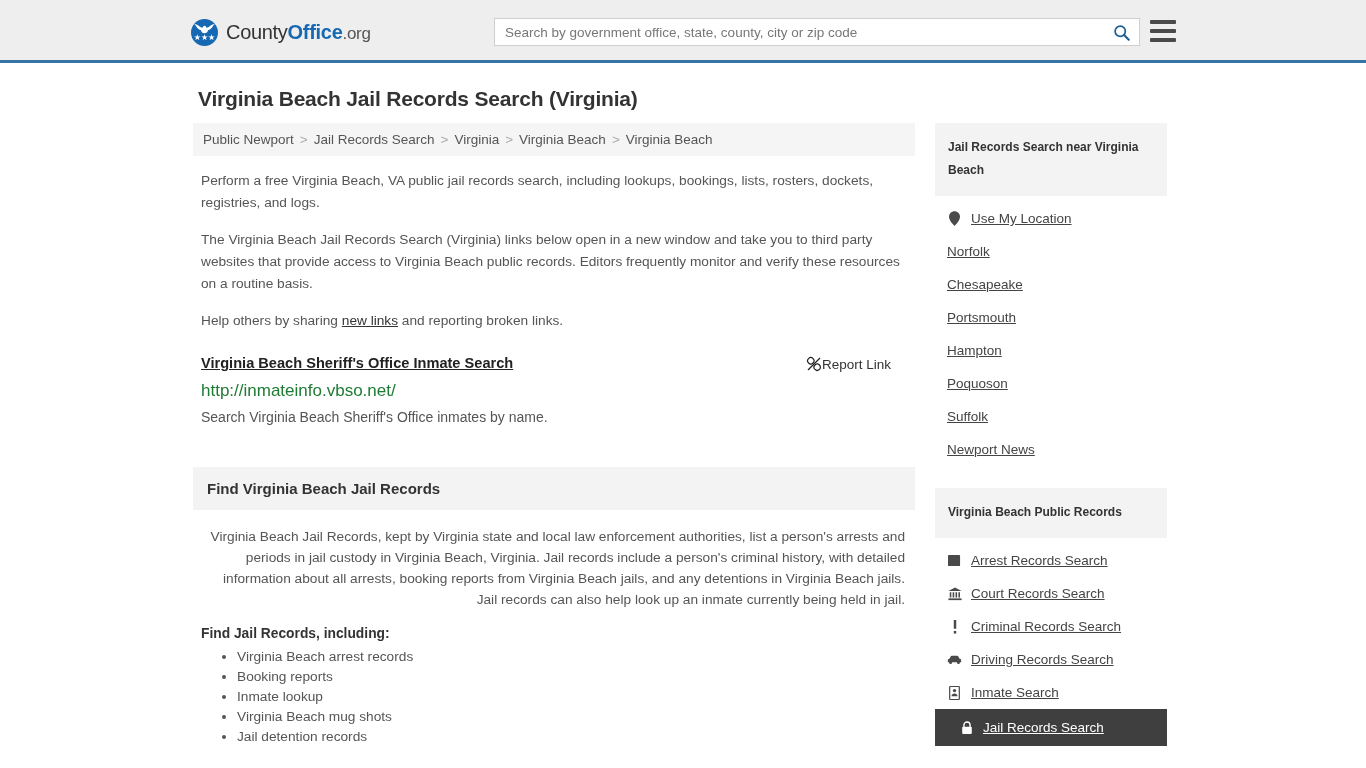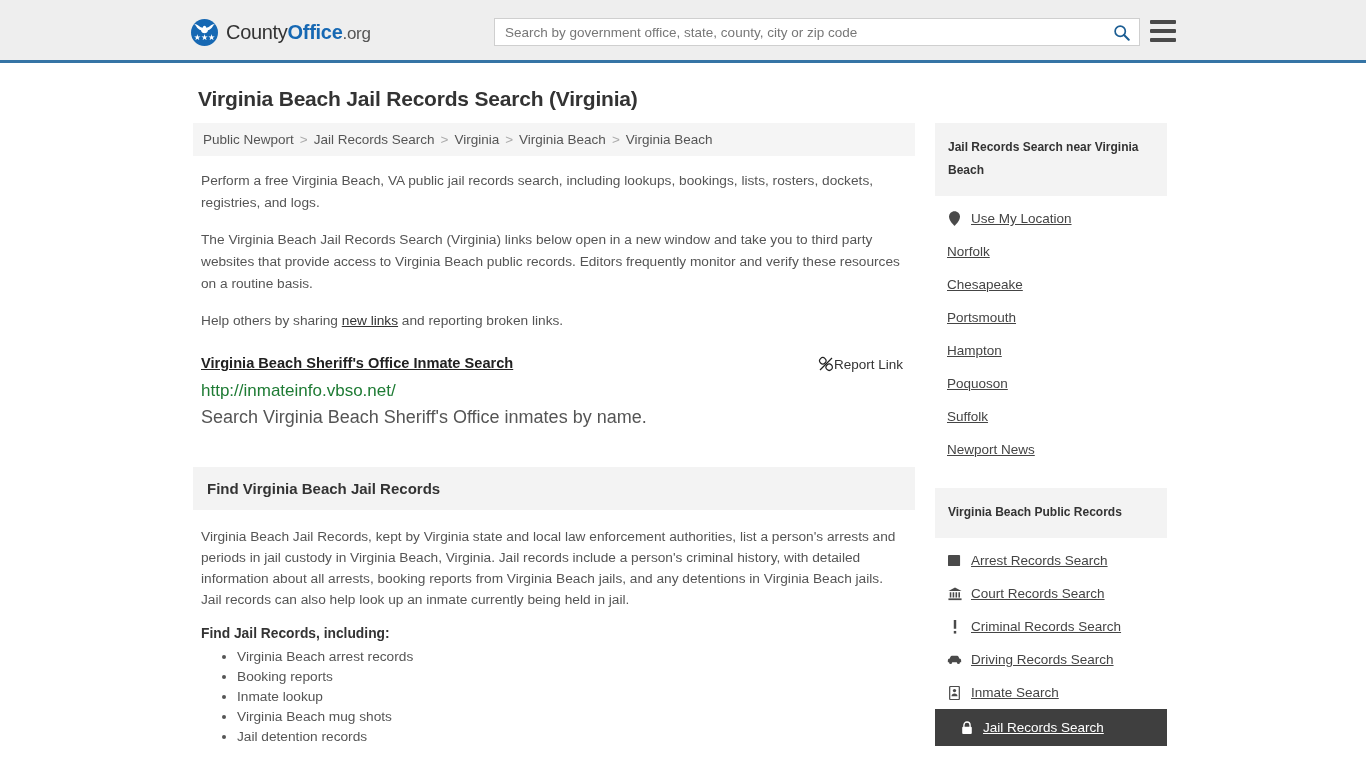--- a/index.html
+++ b/index.html
@@ -134,21 +134,21 @@
     font-size: 13.7px;
     line-height: 22px;
     color: #555555;
     margin: 0 0 15px 8px;
     max-width: 700px;
   }
   .body-p a { color: #333; text-decoration: underline; }
 
   
   .result {
-    margin: 22px 4px 0 8px;
+    margin: 22px 16px 0 8px;
     position: relative;
   }
   .result-title {
     font-size: 14.6px;
     font-weight: bold;
     color: #222;
     text-decoration: underline;
     display: inline-block;
     cursor: pointer;
   }
@@ -161,40 +161,40 @@
     cursor: pointer;
   }
   .result-url {
     font-size: 17px;
     color: #1e7b34;
     margin-top: 9px;
     text-decoration: none;
     display: block;
   }
   .result-desc {
-    font-size: 18px;
+    font-size: 14px;
     color: #555;
     margin-top: 6px;
     line-height: 20px;
   }
 
   
   .section-head {
     background: #f3f3f3;
     padding: 13px 14px;
     font-size: 15px;
     font-weight: bold;
     color: #333;
     margin-top: 40px;
   }
   .section-body {
     padding: 16px 10px 0 8px;
   }
   .section-body p {
-    font-size: 13.7px; line-height: 21px; color: #555; margin: 0 0 16px 0;
+    font-size: 13.7px; line-height: 21px; color: #555; margin: 0 0 16px 0; text-align: right;
   }
   .sub-head {
     font-size: 13.8px; font-weight: bold; color: #333; margin: 0 0 6px 0;
   }
   ul.record-list {
     margin: 0; padding-left: 36px;
     list-style: disc;
   }
   ul.record-list li {
     font-size: 13.7px; color: #555; line-height: 20px; margin-bottom: 0px;

